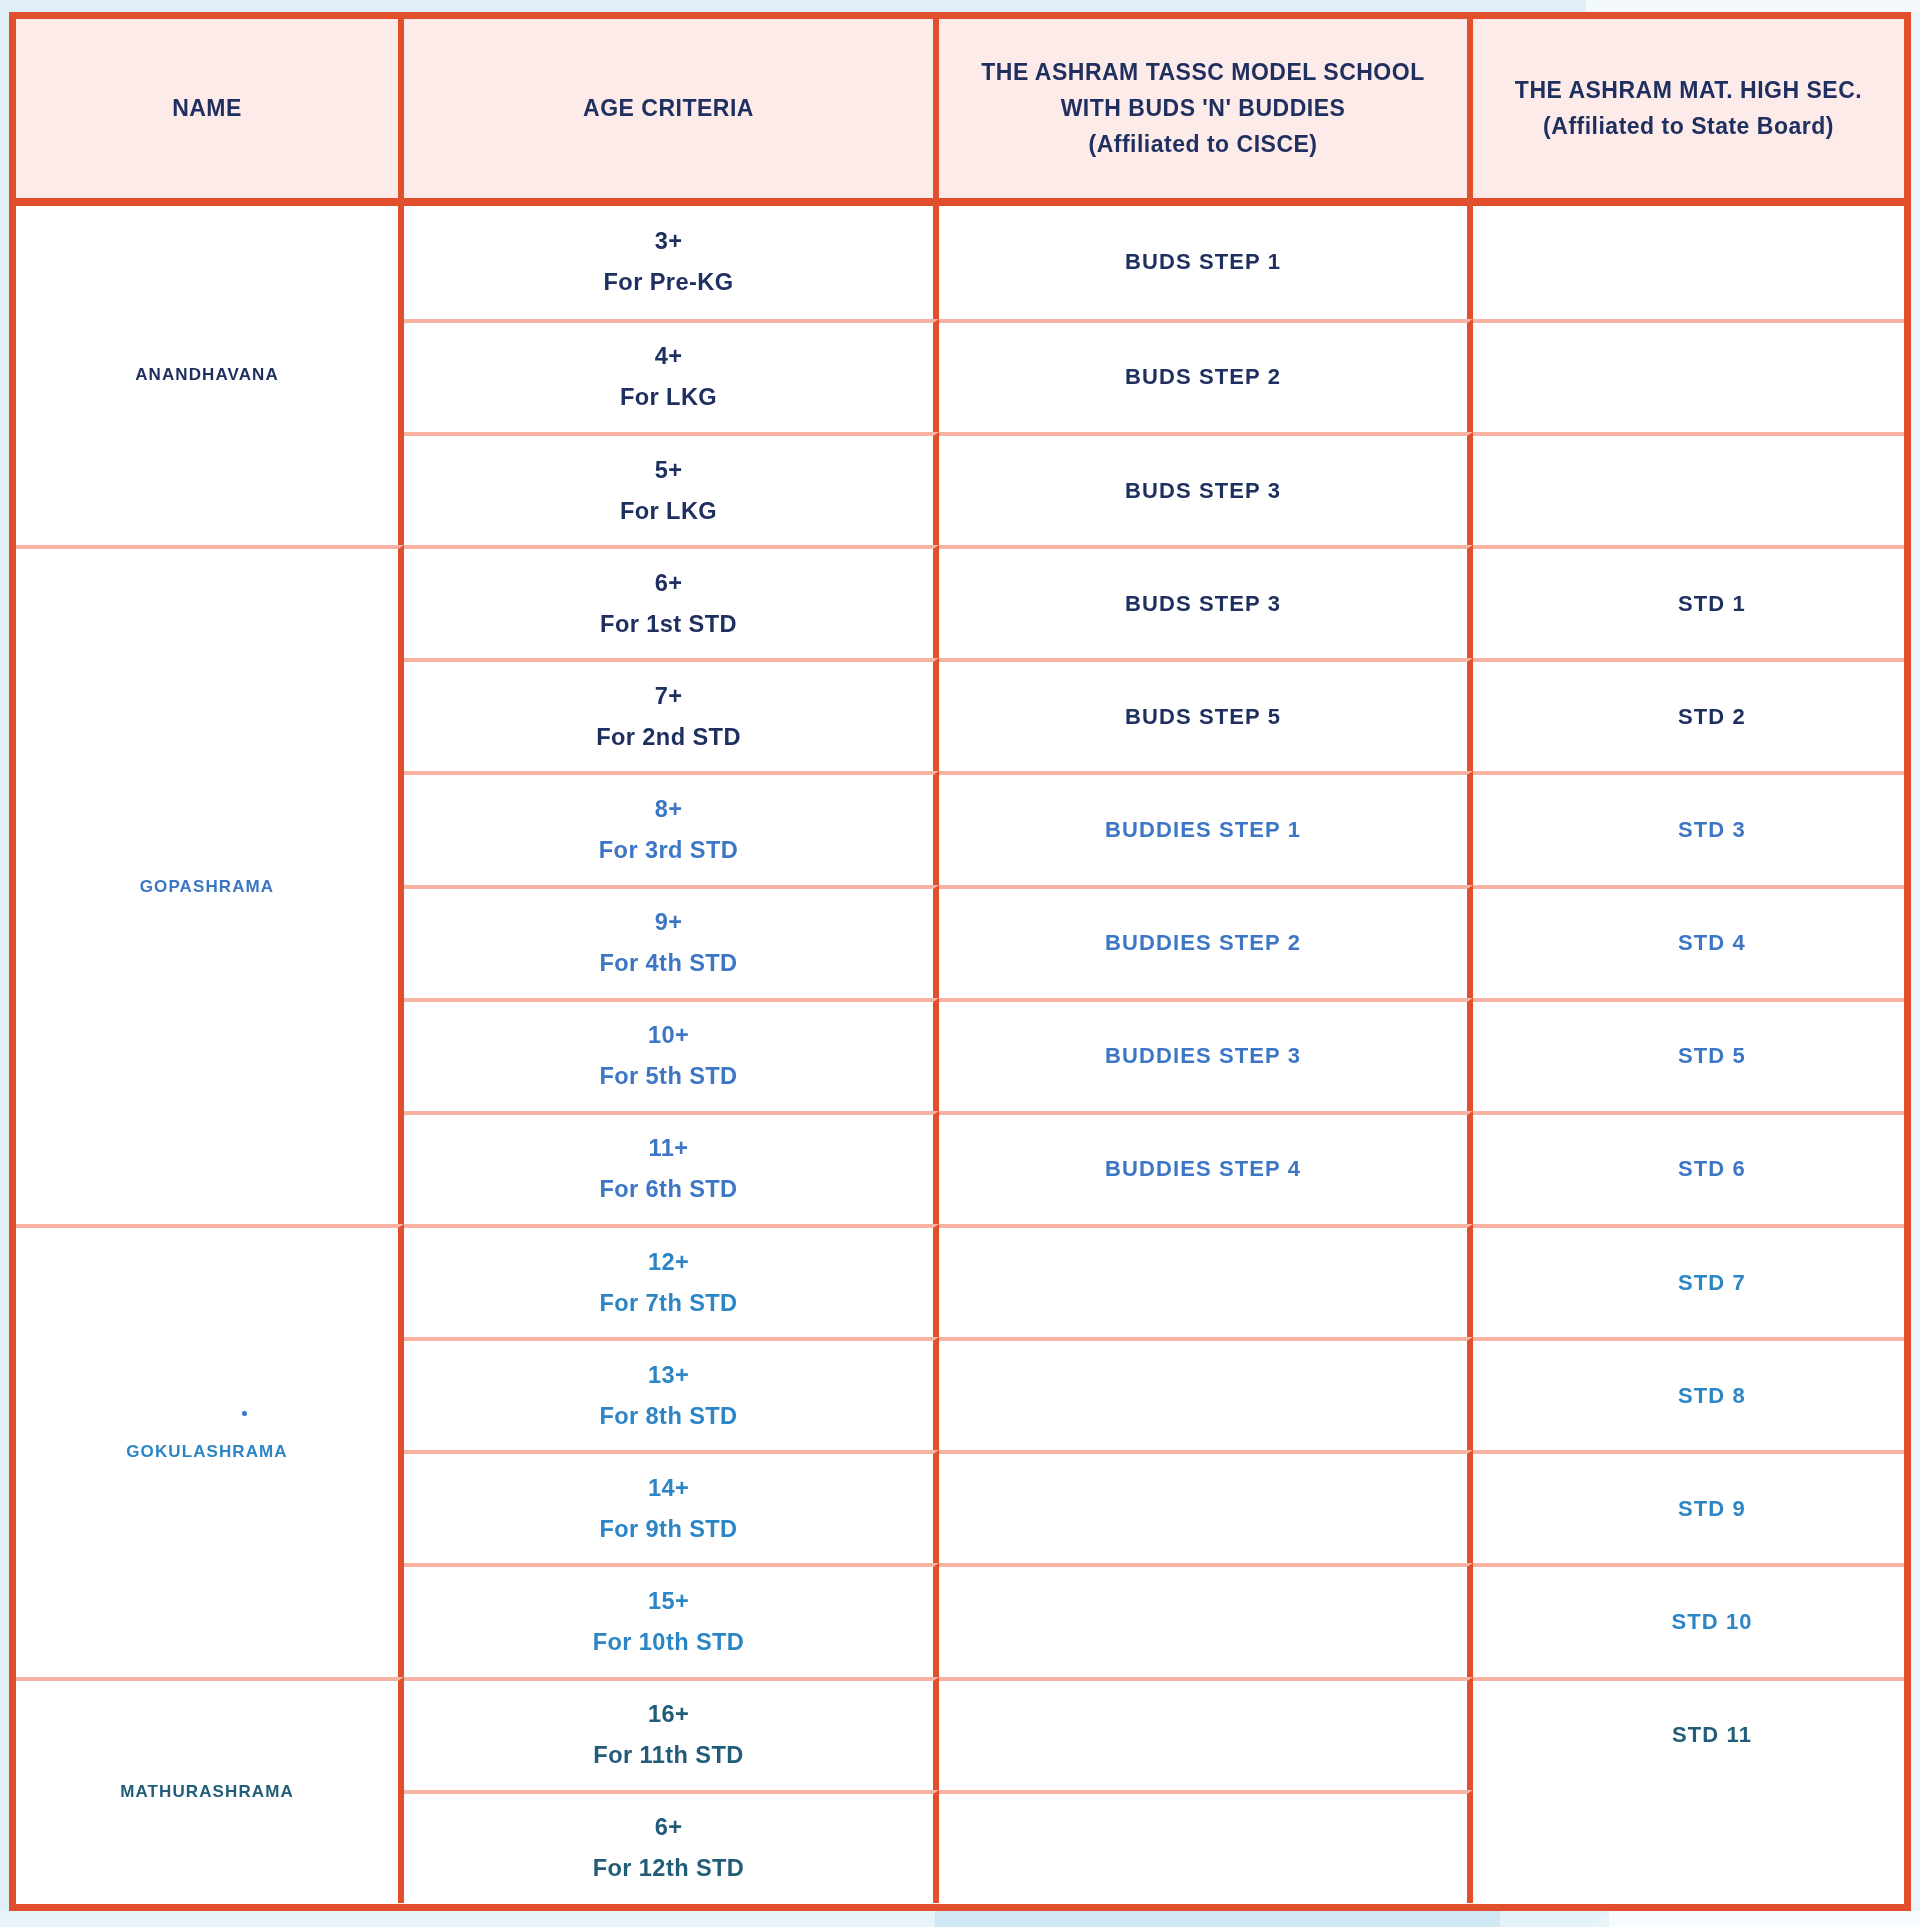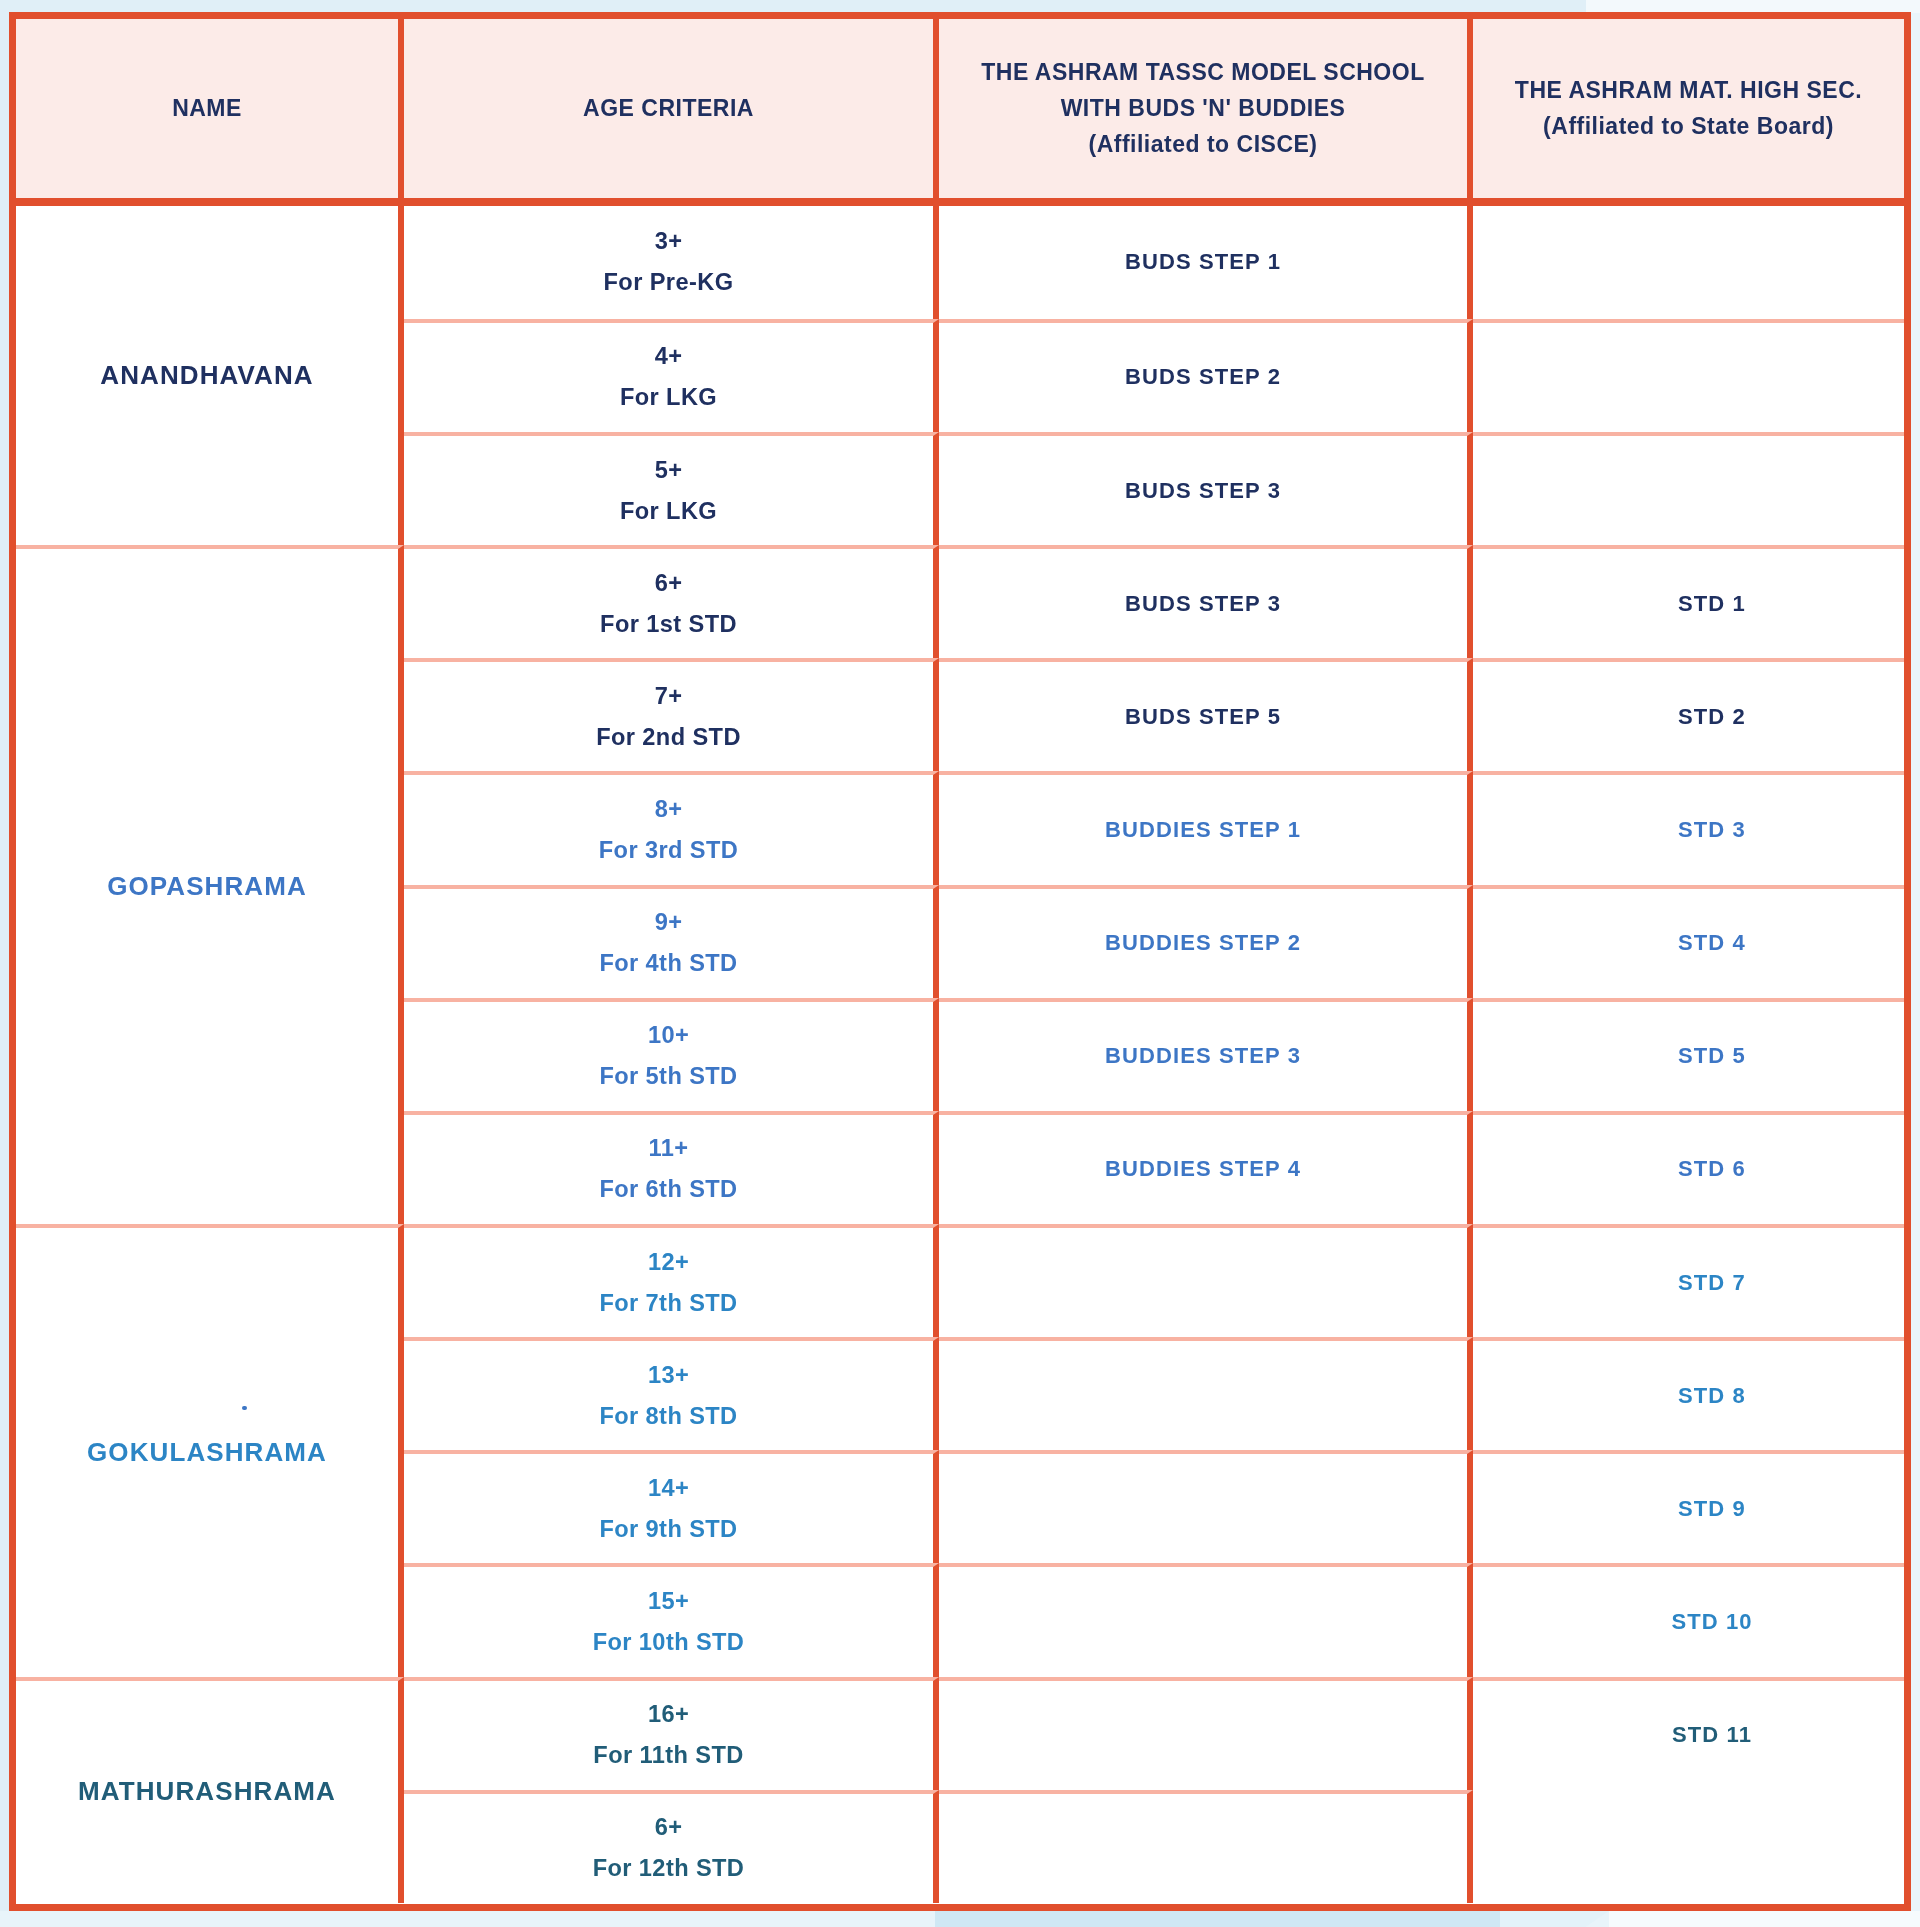--- a/index.html
+++ b/index.html
@@ -47,21 +47,21 @@
   }
   .cell{
     display:flex;flex-direction:column;justify-content:center;align-items:center;
     text-align:center;box-sizing:border-box;
     border-right:6.4px solid var(--border,#e14f2d);
     border-top:4.5px solid var(--divider,#f8b2a2);
     font-weight:700;
   }
   .cell.c4{border-right:none;padding-left:47px;}
   .cell.nt{border-top:none;}
-  .name{grid-column:1;font-size:26px;letter-spacing:1.1px;}
+  .name{grid-column:1;font-size:17px;letter-spacing:1.1px;}
   .rs3{grid-row:span 3;} .rs6{grid-row:span 6;} .rs4{grid-row:span 4;} .rs2{grid-row:span 2;}
   .age{font-size:23.6px;line-height:41px;letter-spacing:0.4px;}
   .prog{font-size:22px;letter-spacing:1.1px;}
   .navy{color:var(--navy,#1f3060);}
   .blue{color:var(--blue,#3d76c5);}
   .sky{color:var(--sky,#2c85c5);}
   .teal{color:var(--teal,#215d78);}
   .name-inner{position:relative;display:inline-block;}
   .stray-dot{position:absolute;top:-31px;left:calc(50% + 35px);width:4.5px;height:4.5px;border-radius:50%;
     background:var(--blue,#3d76c5);}

